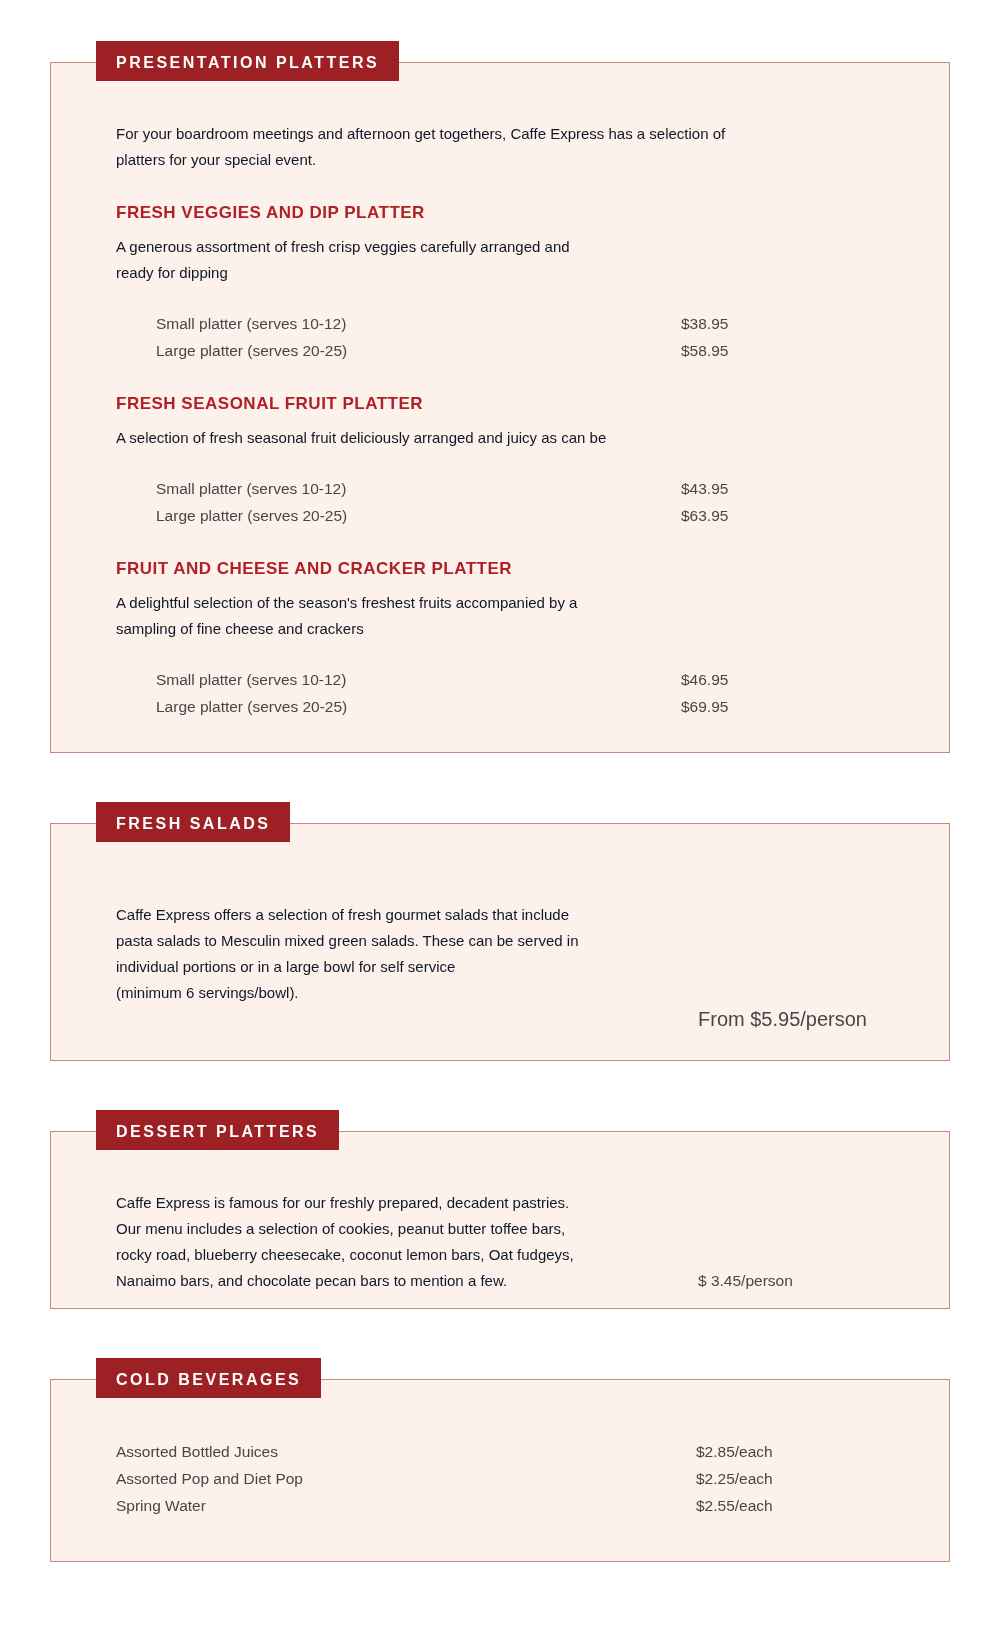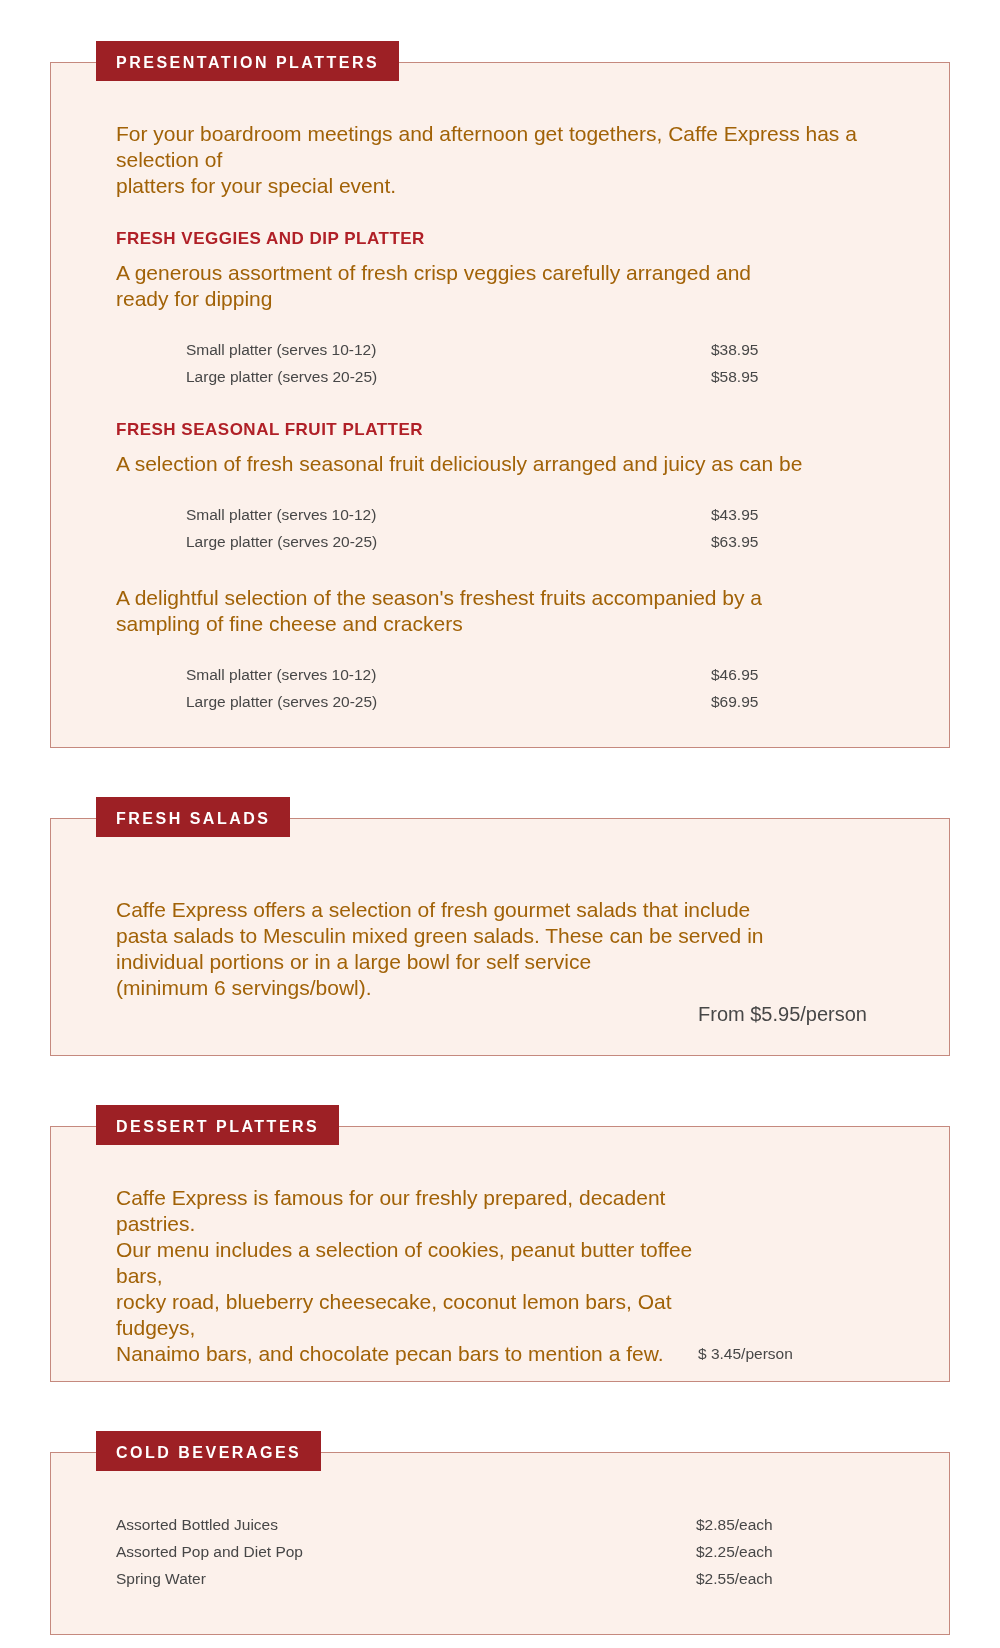--- a/index.html
+++ b/index.html
@@ -36,23 +36,23 @@
     letter-spacing: 2.5px;
     padding: 13px 20px 9px 20px;
     white-space: nowrap;
   }
 
   .content {
     padding: 58px 55px 36px 65px;
   }
 
   .body {
-    font-size: 21px;
+    font-size: 15px;
     line-height: 26px;
-    color: #a16207;
+    color: #0f172a;
     white-space: pre-line;
   }
 
   .group { margin-top: 30px; }
 
   .group-heading {
     font-size: 17px;
     font-weight: 700;
     letter-spacing: 0.5px;
     color: #b02027;
@@ -60,21 +60,21 @@
   }
 
   .items { margin-top: 24px; }
 
   .item-row {
     display: flex;
     line-height: 27px;
     font-size: 15.5px;
   }
   .item-row .label {
-    margin-left: 70px;
+    margin-left: 40px;
     width: 525px;
     flex: none;
   }
   .item-row .price { flex: none; }
 
   .bev-row { display: flex; line-height: 27px; font-size: 15.5px; }
   .bev-row .label { width: 580px; flex: none; }
   .bev-row .price { flex: none; }
 
   .salads-price {
@@ -137,20 +137,21 @@
             <span class="price">$43.95</span>
           </div>
           <div class="item-row">
             <span class="label">Large platter (serves 20-25)</span>
             <span class="price">$63.95</span>
           </div>
         </div>
       </div>
 
       <div class="group">
+        <h3 class="group-heading">FRUIT AND CHEESE AND CRACKER PLATTER</h3>
         <p class="body">A delightful selection of the season's freshest fruits accompanied by a
 sampling of fine cheese and crackers</p>
         <div class="items">
           <div class="item-row">
             <span class="label">Small platter (serves 10-12)</span>
             <span class="price">$46.95</span>
           </div>
           <div class="item-row">
             <span class="label">Large platter (serves 20-25)</span>
             <span class="price">$69.95</span>

